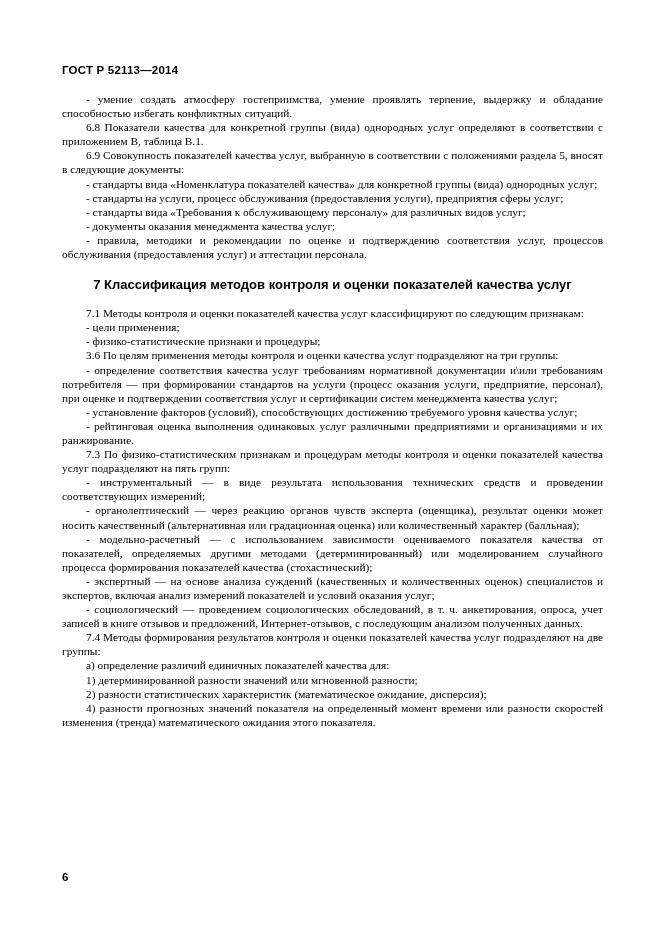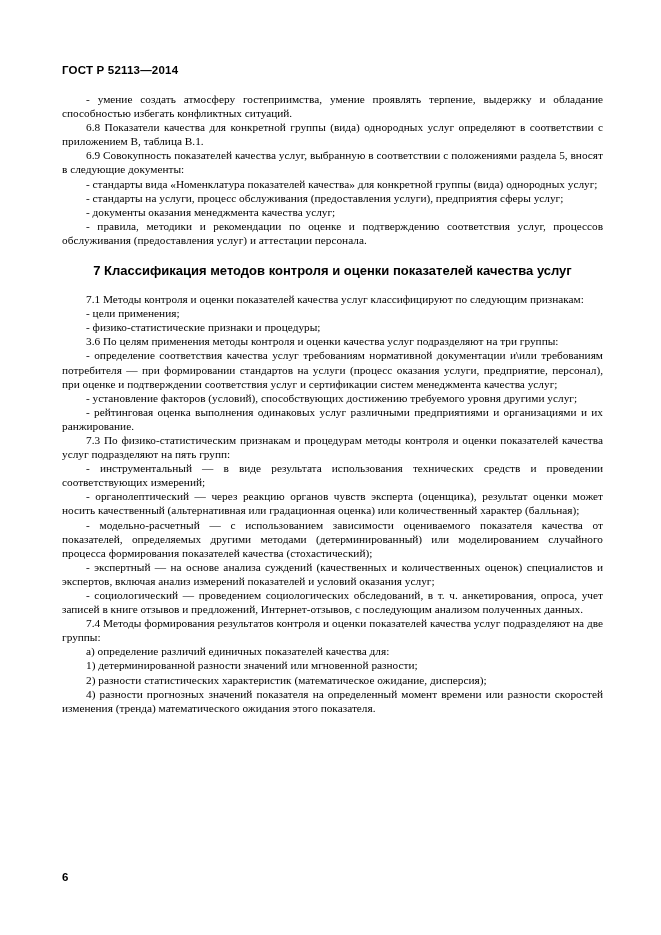--- a/index.html
+++ b/index.html
@@ -63,29 +63,30 @@
 <div class="page">
 
   <div class="doc-header">ГОСТ Р 52113—2014</div>
 
   <div class="body-block" id="body-content">
       <p class="para">- умение создать атмосферу гостеприимства, умение проявлять терпение, выдержку и обладание способностью избегать конфликтных ситуаций.</p>
       <p class="para">6.8 Показатели качества для конкретной группы (вида) однородных услуг определяют в соответствии с приложением В, таблица В.1.</p>
       <p class="para">6.9 Совокупность показателей качества услуг, выбранную в соответствии с положениями раздела 5, вносят в следующие документы:</p>
       <p class="para">- стандарты вида «Номенклатура показателей качества» для конкретной группы (вида) однородных услуг;</p>
       <p class="para">- стандарты на услуги, процесс обслуживания (предоставления услуги), предприятия сферы услуг;</p>
+      <p class="para">- стандарты вида «Требования к обслуживающему персоналу» для различных видов услуг;</p>
       <p class="para">- документы оказания менеджмента качества услуг;</p>
       <p class="para">- правила, методики и рекомендации по оценке и подтверждению соответствия услуг, процессов обслуживания (предоставления услуг) и аттестации персонала.</p>
       <h2 class="section-title">7 Классификация методов контроля и оценки показателей качества услуг</h2>
       <p class="para">7.1 Методы контроля и оценки показателей качества услуг классифицируют по следующим признакам:</p>
       <p class="para">- цели применения;</p>
       <p class="para">- физико-статистические признаки и процедуры;</p>
       <p class="para">3.6 По целям применения методы контроля и оценки качества услуг подразделяют на три группы:</p>
       <p class="para">- определение соответствия качества услуг требованиям нормативной документации и\или требованиям потребителя — при формировании стандартов на услуги (процесс оказания услуги, предприятие, персонал), при оценке и подтверждении соответствия услуг и сертификации систем менеджмента качества услуг;</p>
-      <p class="para">- установление факторов (условий), способствующих достижению требуемого уровня другими услуг;</p>
+      <p class="para">- установление факторов (условий), способствующих достижению требуемого уровня качества услуг;</p>
       <p class="para">- рейтинговая оценка выполнения одинаковых услуг различными предприятиями и организациями и их ранжирование.</p>
       <p class="para">7.3 По физико-статистическим признакам и процедурам методы контроля и оценки показателей качества услуг подразделяют на пять групп:</p>
       <p class="para">- инструментальный — в виде результата использования технических средств и проведении соответствующих измерений;</p>
       <p class="para">- органолептический — через реакцию органов чувств эксперта (оценщика), результат оценки может носить качественный (альтернативная или градационная оценка) или количественный характер (балльная);</p>
       <p class="para">- модельно-расчетный — с использованием зависимости оцениваемого показателя качества от показателей, определяемых другими методами (детерминированный) или моделированием случайного процесса формирования показателей качества (стохастический);</p>
       <p class="para">- экспертный — на основе анализа суждений (качественных и количественных оценок) специалистов и экспертов, включая анализ измерений показателей и условий оказания услуг;</p>
       <p class="para">- социологический — проведением социологических обследований, в т. ч. анкетирования, опроса, учет записей в книге отзывов и предложений, Интернет-отзывов, с последующим анализом полученных данных.</p>
       <p class="para">7.4 Методы формирования результатов контроля и оценки показателей качества услуг подразделяют на две группы:</p>
       <p class="para">а) определение различий единичных показателей качества для:</p>
       <p class="para">1) детерминированной разности значений или мгновенной разности;</p>

